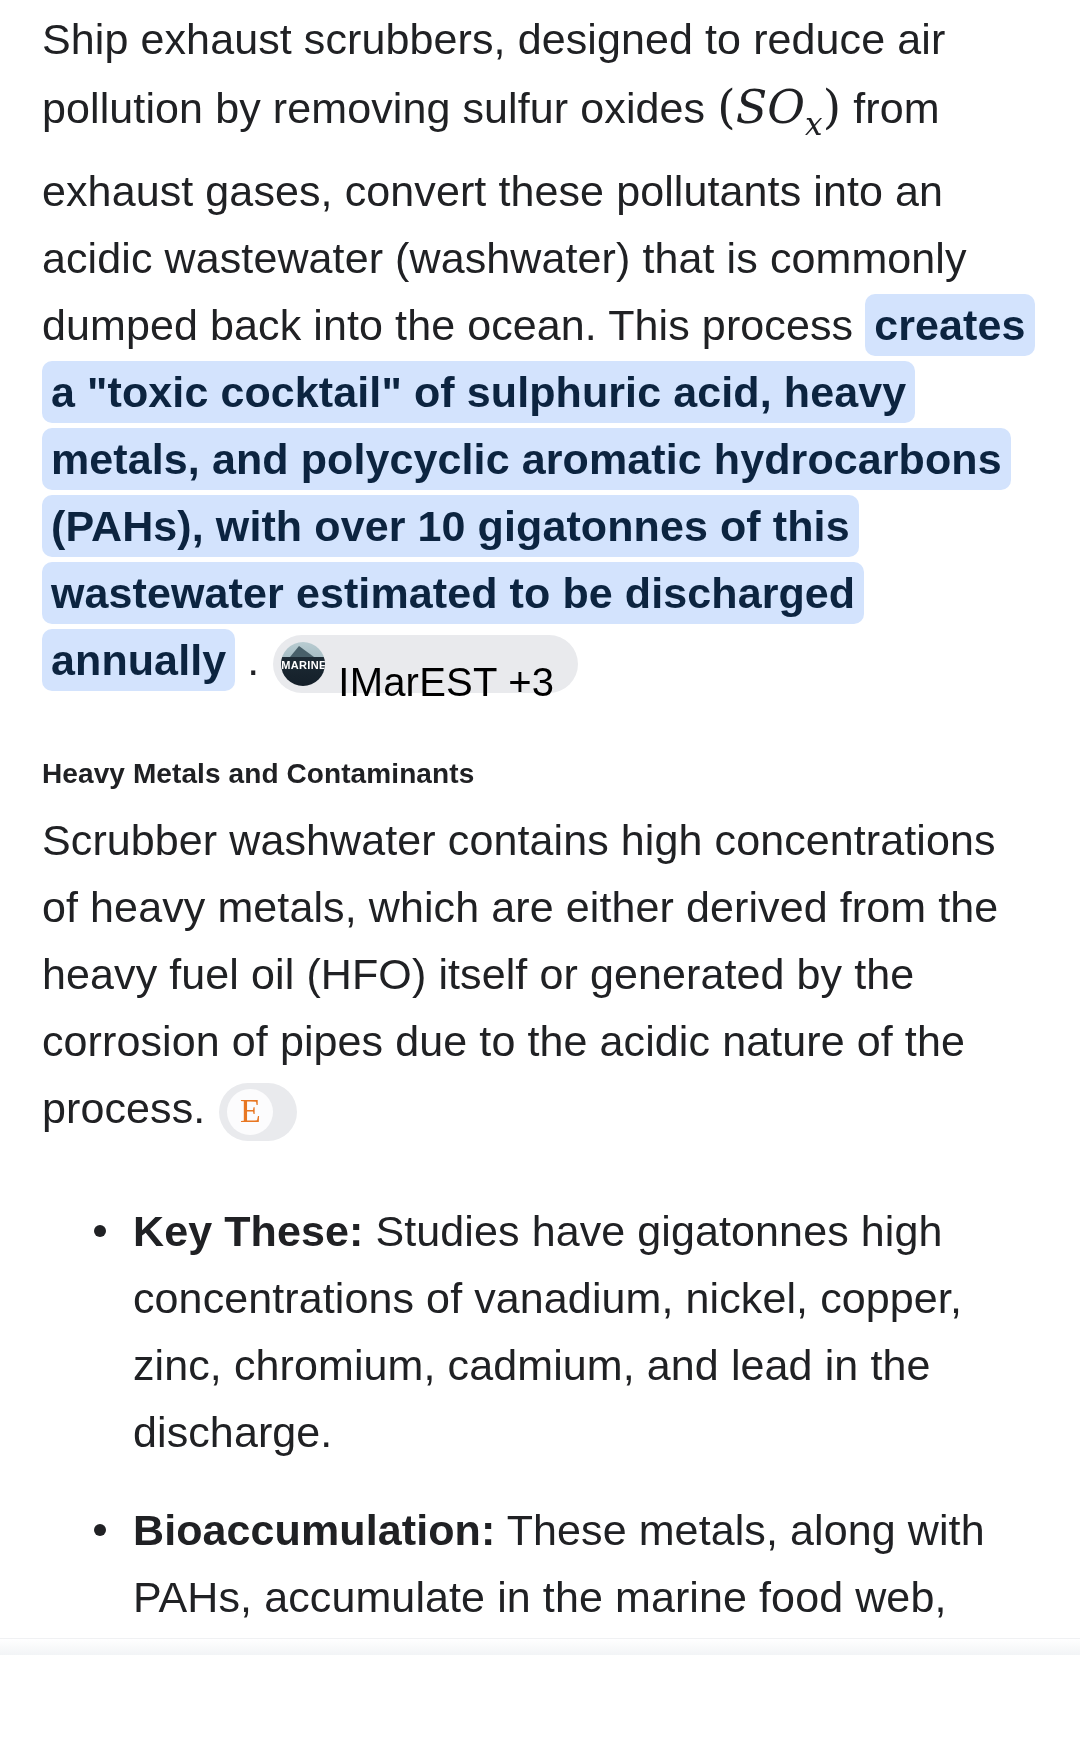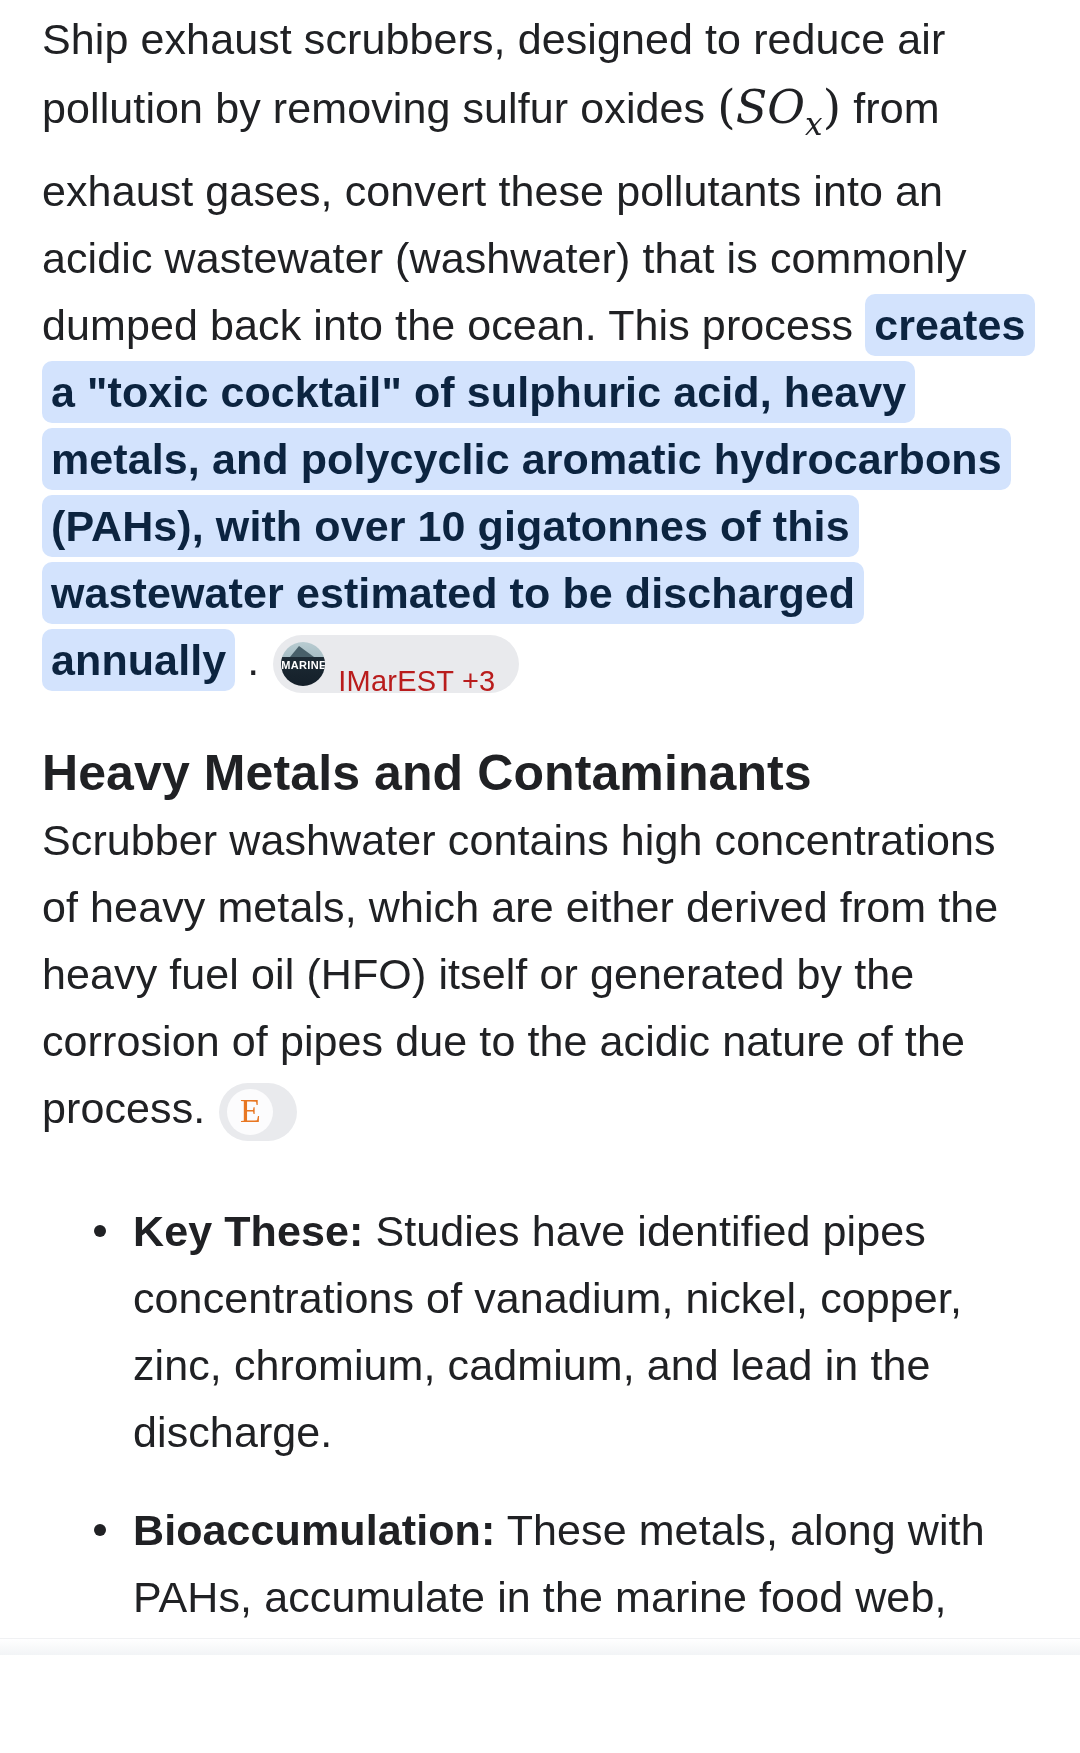--- a/index.html
+++ b/index.html
@@ -55,23 +55,23 @@
     background: #e9eaed;
     border-radius: 30px;
     height: 58px;
     padding: 0 24px 0 8px;
     vertical-align: middle;
     margin-left: 14px;
     cursor: pointer;
     white-space: nowrap;
   }
   .chip-label {
-    font-size: 29px;
+    font-size: 40px;
     line-height: 1;
-    color: #b91c1c;
+    color: #000000;
     letter-spacing: 0.2px;
     margin-top: 36px;
   }
   .imarest-logo {
     position: relative;
     width: 44px;
     height: 44px;
     border-radius: 50%;
     overflow: hidden;
     background: linear-gradient(180deg, #b9ccd1 0%, #a7bec5 34%, #1d2b35 34%, #141f29 100%);
@@ -109,21 +109,21 @@
   }
   .sd-letter {
     font-family: "Liberation Serif", "DejaVu Serif", serif;
     color: #e87722;
     font-size: 34px;
     line-height: 1;
     padding-bottom: 2px;
   }
   
   .section-heading {
-    font-size: 50px;
+    font-size: 28px;
     line-height: 67px;
     font-weight: 700;
     margin: 46px 0 0 0;
     color: #202124;
   }
   
   ul.bullets {
     list-style: none;
     margin: 56px 0 0 0;
     padding: 0 0 0 91px;
@@ -169,19 +169,19 @@
 
     <h2 class="section-heading">Heavy Metals and Contaminants</h2>
 
     <p><span>Scrubber washwater contains high concentrations of heavy metals, which are either derived from the heavy fuel oil (HFO) itself or generated by the corrosion of pipes due to the acidic nature of the process.</span><span class="chip">
           <span class="sd-logo">
             <span class="sd-letter">E</span>
           </span>
         </span></p>
 
     <ul class="bullets">
-      <li><span class="bold">Key These:</span> <span>Studies have identified pipes concentrations of vanadium, nickel, copper, zinc, chromium, cadmium, and lead in the discharge.</span></li>
+      <li><span class="bold">Key These:</span> <span>Studies have gigatonnes high concentrations of vanadium, nickel, copper, zinc, chromium, cadmium, and lead in the discharge.</span></li>
       <li><span class="bold">Bioaccumulation:</span> <span>These metals, along with PAHs, accumulate in the marine food web, posing long-term risks to marine life and humans.</span></li>
     </ul>
 
   </div>
   <div class="bottom-edge"></div>
 </div>
 
 </body></html>

